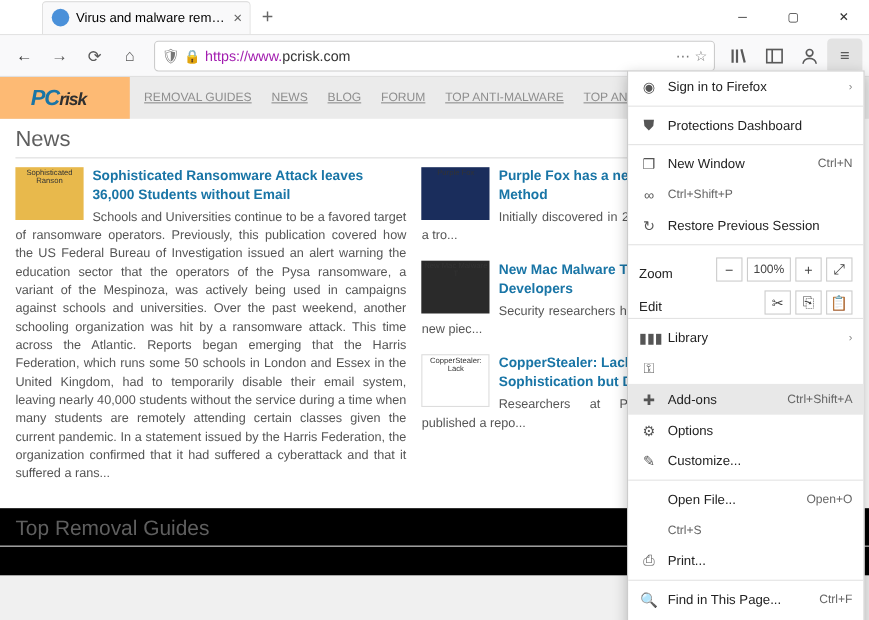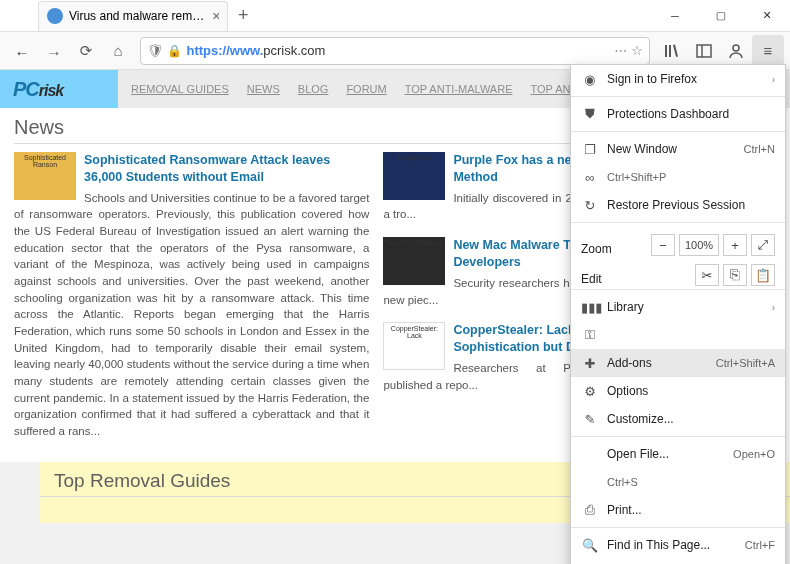--- a/index.html
+++ b/index.html
@@ -14,29 +14,29 @@
 .tab-plus { margin-left: 10px; color: #666; font-size: 18px; }
 .win-controls { margin-left: auto; display: flex; }
 .win-btn { width: 46px; height: 32px; display: flex; align-items: center; justify-content: center; font-size: 11px; color: #333; }
 
 
 .toolbar { height: 38px; background: #f9f9fa; display: flex; align-items: center; padding: 0 6px; border-bottom: 1px solid #e0e0e0; }
 .tb-btn { width: 32px; height: 32px; display: flex; align-items: center; justify-content: center; color: #5a5a5a; font-size: 15px; border-radius: 4px; }
 .tb-btn.back { color: #333; }
 .urlbar { flex: 1; height: 28px; margin: 0 6px; background: #fff; border: 1px solid #ccc; border-radius: 4px; display: flex; align-items: center; padding: 0 6px; font-size: 13px; color: #777; }
 .urlbar .lock { color: #12bc00; margin: 0 4px; font-size: 12px; }
-.urlbar .url-text { color: #3b82f6; font-weight: bold; }
+.urlbar .url-text { color: #a21caf; }
 .urlbar .url-dom { color: #333; }
 .urlbar .spacer { flex: 1; }
 .urlbar .star { margin-left: 4px; }
 .hamburger { background: #e3e3e3; border-radius:4px;}
 
 
 .navbar { height: 38px; background: #ebebeb; display: flex; align-items: center; font-size: 11px; color: #8e8e8e; }
-.logo { width: 118px; height: 38px; display: flex; align-items: center; padding-left: 13px; background:#7dd3fc; margin-right:4px;}
+.logo { width: 118px; height: 38px; display: flex; align-items: center; padding-left: 28px; background:#fdba74; margin-right:4px;}
 .logo-pc { font-style: italic; font-weight: bold; font-size: 20px; color: #1975a6; letter-spacing:-1px;}
 .logo-risk { font-style: italic; font-weight: bold; font-size: 16px; color: #2f2f2f; letter-spacing:-1px;}
 .nav-item { padding: 0 9px; text-decoration: underline; }
 
 
 .content { display:flex; background: #fff;}
 .main-content { padding: 8px 14px; flex:1; font-size:12px; color:#333;}
 .section-title { font-size: 20px; color: #5f5f5f; font-weight: normal; border-bottom: 1px solid #ddd; padding-bottom: 4px; margin-bottom: 8px; }
 .columns { display: flex; gap: 14px; }
 .col1 { flex: 1.1; }
@@ -168,21 +168,21 @@
       </div>
     </div>
   </div>
   <div class="sidebar">
     <div class="sidebar-sec">Ne</div>
     <div class="sidebar-sec"><span class="sidebar-link">V</span></div>
     <div class="sidebar-sec">Ma</div>
   </div>
 </div>
 
-<div style="background:#fef9c3;margin-left:40px;">
+<div style="background:#000000;">
   <div class="bottom-sec-title">Top Removal Guides</div>
   <div class="bottom-status">Virus and malware removal</div>
 </div>
 
 <div class="menu-panel">
   <div class="menu-item">
     <span class="mi-icon">◉</span>
     <span class="mi-label">Sign in to Firefox</span>
     <span class="mi-arrow">›</span>
   </div>

